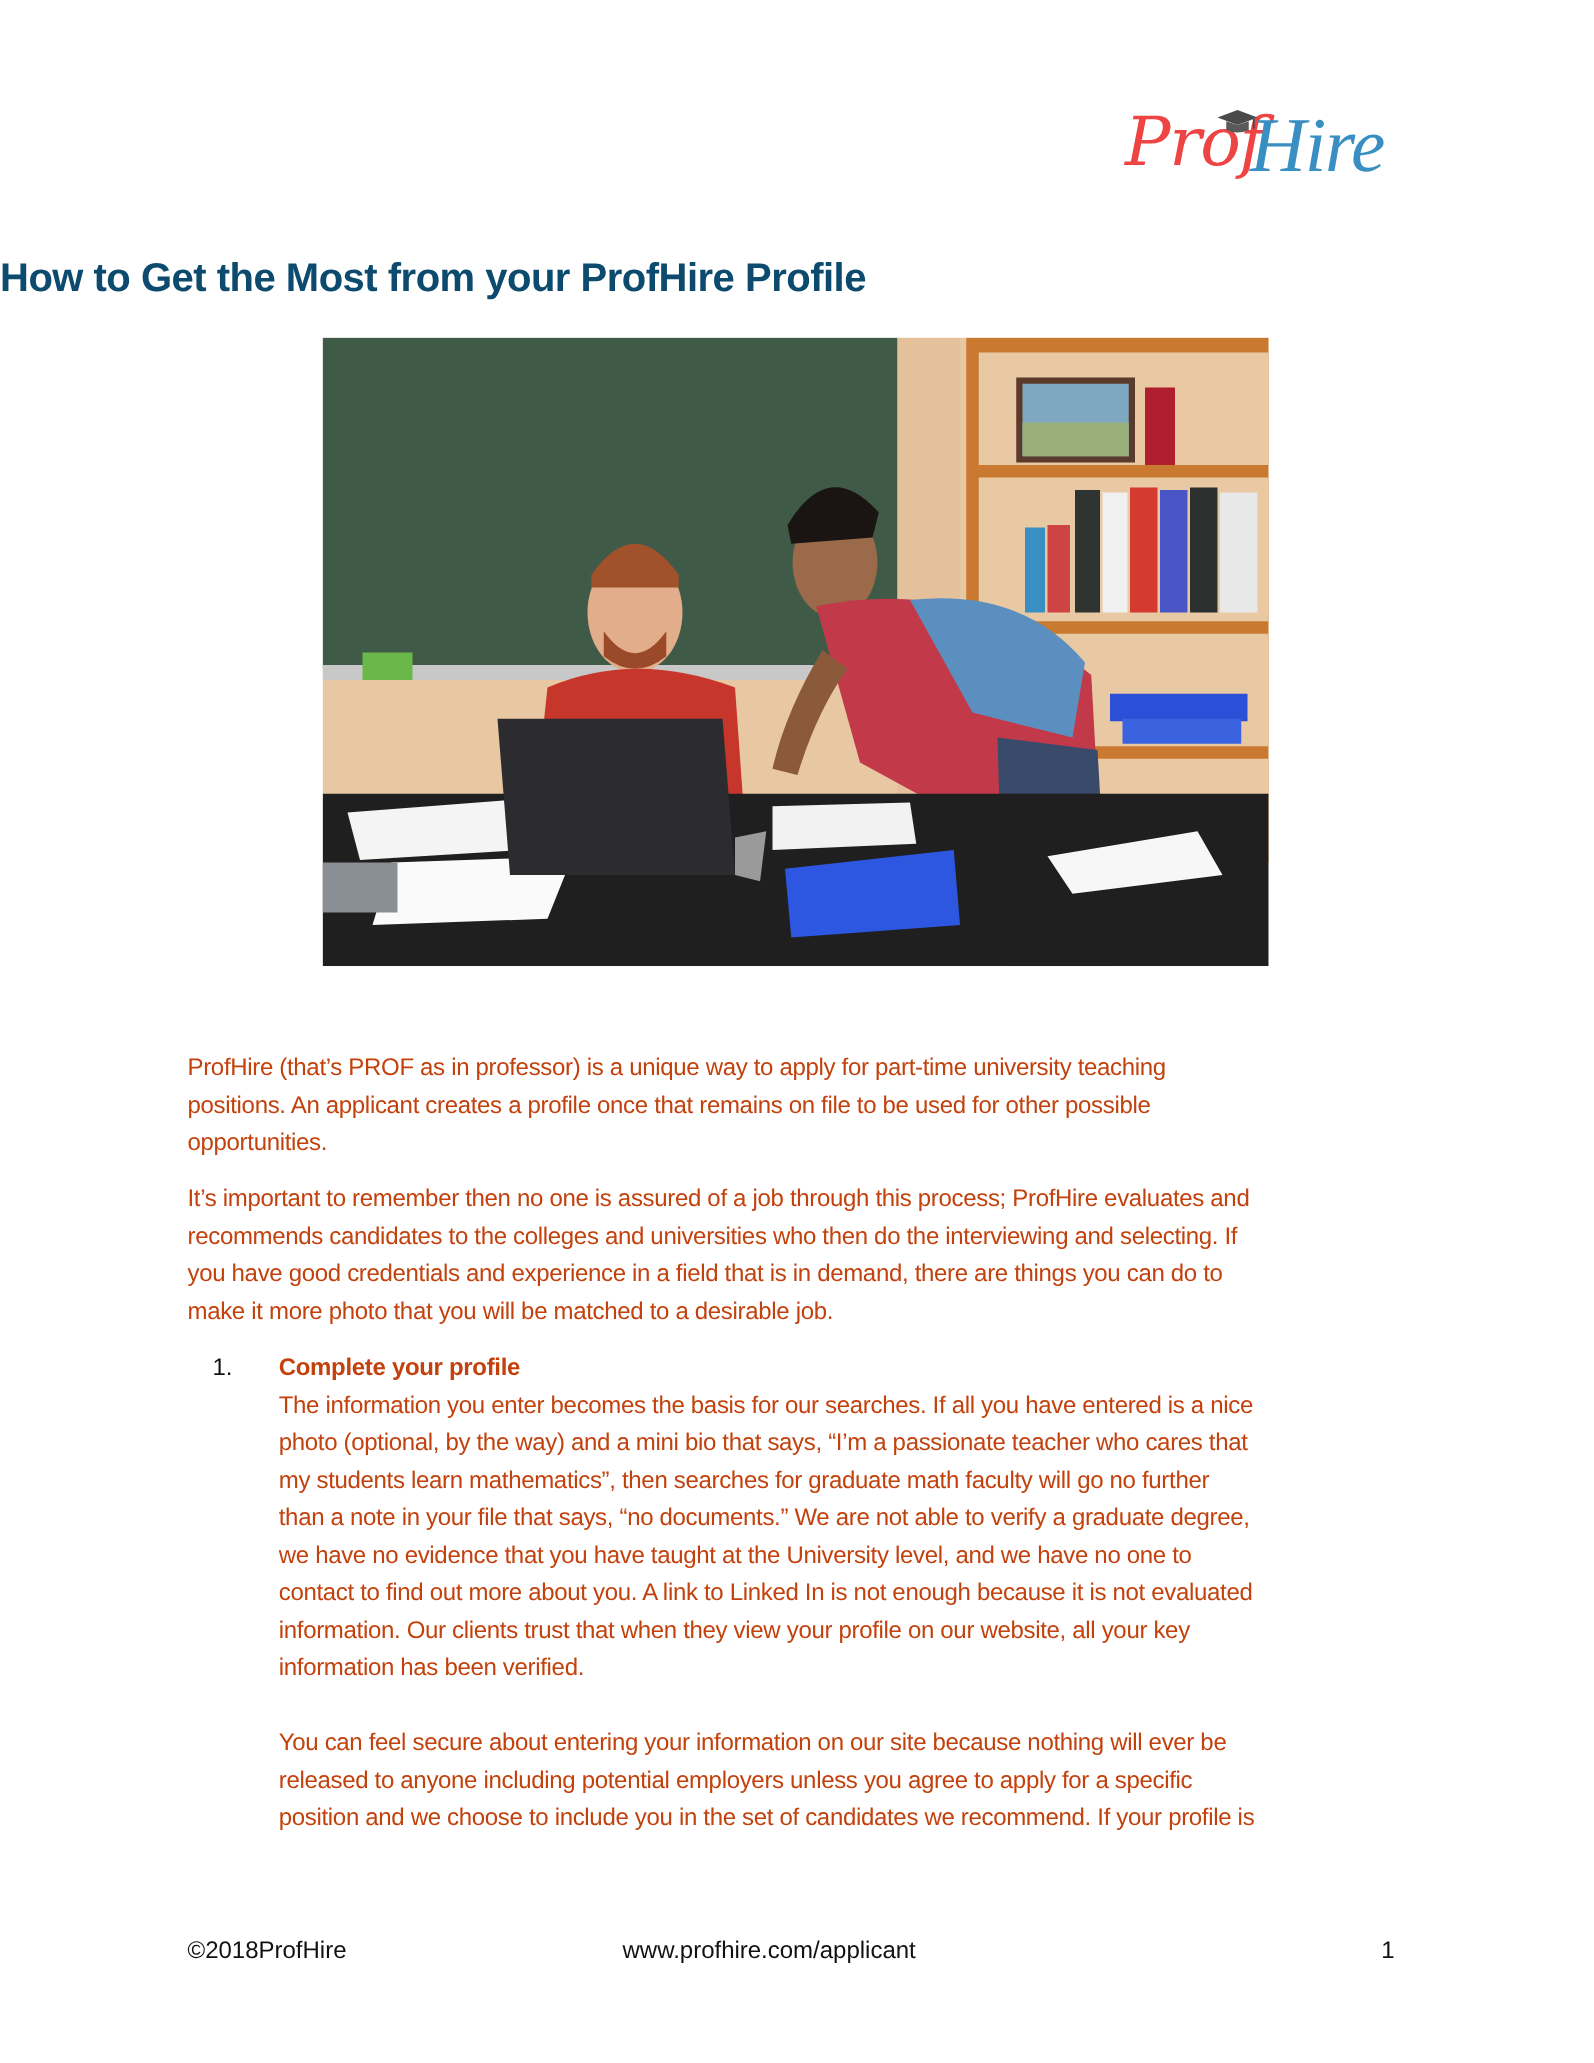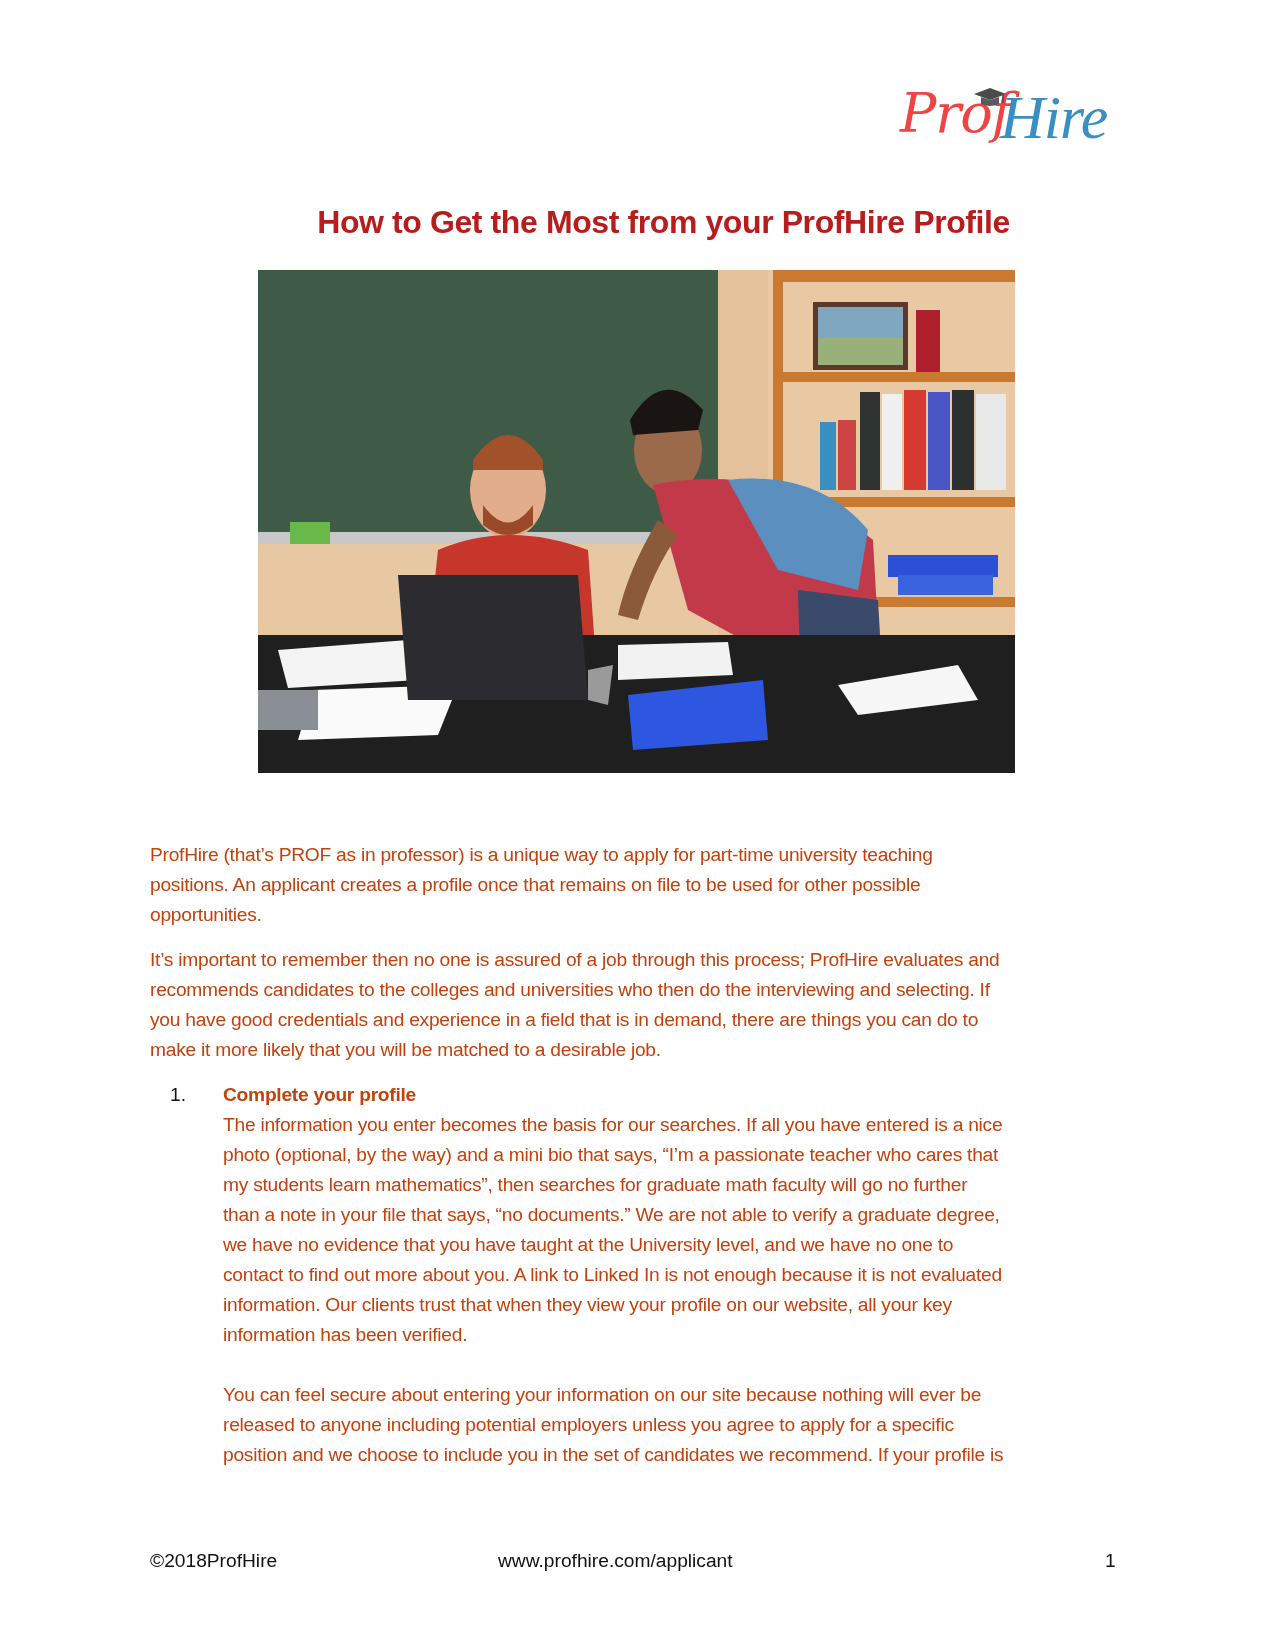--- a/index.html
+++ b/index.html
@@ -5,22 +5,22 @@
   html, body { margin: 0; padding: 0; background: #ffffff; }
   body { width: 1275px; height: 1650px; position: relative; overflow: hidden;
          font-family: "Liberation Sans", "DejaVu Sans", sans-serif; color: #111; }
   .logo { position: absolute; left: 900px; top: 78px; width: 215px; height: 85px; }
   .logo .prof { position: absolute; left: 0; top: 4px; font-family: "DejaVu Serif", serif;
                 font-style: italic; font-size: 54px; color: #ef4444; letter-spacing: -1px; }
   .logo .hire { position: absolute; left: 100px; top: 4px; font-family: Liberation Serif, serif;
                 font-style: italic; font-size: 62px; color: #3a8fc2; letter-spacing: -1px; }
   .logo .cap { position: absolute; left: 72px; top: 8px; width: 36px; height: 22px; }
 
-  .title { position: absolute; left: 0; width: 1010px; top: 204px; text-align: right;
-           font-weight: bold; font-size: 32px; letter-spacing: -0.4px; color: #b91c1c; }
+  .title { position: absolute; left: 0; width: 1010px; top: 204px; text-align: left;
+           font-weight: bold; font-size: 32px; letter-spacing: -0.4px; color: #0c4a6e; }
 
   .photo { position: absolute; left: 258px; top: 270px; width: 757px; height: 503px; overflow: hidden; }
 
   .line { position: absolute; font-size: 19.2px; white-space: nowrap; color: #c2410c; letter-spacing: -0.25px; }
   .bold { font-weight: bold; }
   .num { position: absolute; font-size: 19.2px; color: #111; }
 
   .footer { position: absolute; top: 1550px; font-size: 19.2px; color: #111; }
 </style>
 </head>
@@ -102,21 +102,21 @@
   </svg>
 </div>
 
 <div class="line" style="left:150px; top:844px;">ProfHire (that’s PROF as in professor) is a unique way to apply for part-time university teaching</div>
 <div class="line" style="left:150px; top:874px;">positions.  An applicant creates a profile once that remains on file to be used for other possible</div>
 <div class="line" style="left:150px; top:904px;">opportunities.</div>
 
 <div class="line" style="left:150px; top:949px;">It’s important to remember then no one is assured of a job through this process; ProfHire evaluates and</div>
 <div class="line" style="left:150px; top:979px;">recommends candidates to the colleges and universities who then do the interviewing and selecting.  If</div>
 <div class="line" style="left:150px; top:1009px;">you have good credentials and experience in a field that is in demand, there are things you can do to</div>
-<div class="line" style="left:150px; top:1039px;">make it more likely that you will be matched to a desirable job.</div>
+<div class="line" style="left:150px; top:1039px;">make it more photo that you will be matched to a desirable job.</div>
 
 <div class="num" style="left:170px; top:1084px;">1.</div>
 <div class="line bold" style="left:223px; top:1084px;">Complete your profile</div>
 
 <div class="line" style="left:223px; top:1114px;text-align:center;">The information you enter becomes the basis for our searches.  If all you have entered is a nice</div>
 <div class="line" style="left:223px; top:1144px;">photo (optional, by the way) and a mini bio that says, “I’m a passionate teacher who cares that</div>
 <div class="line" style="left:223px; top:1174px;">my students learn mathematics”, then searches for graduate math faculty will go no further</div>
 <div class="line" style="left:223px; top:1204px;">than a note in your file that says, “no documents.”  We are not able to verify a graduate degree,</div>
 <div class="line" style="left:223px; top:1234px;">we have no evidence that you have taught at the University level, and we have no one to</div>
 <div class="line" style="left:223px; top:1264px;">contact to find out more about you. A link to Linked In is not enough because it is not evaluated</div>

